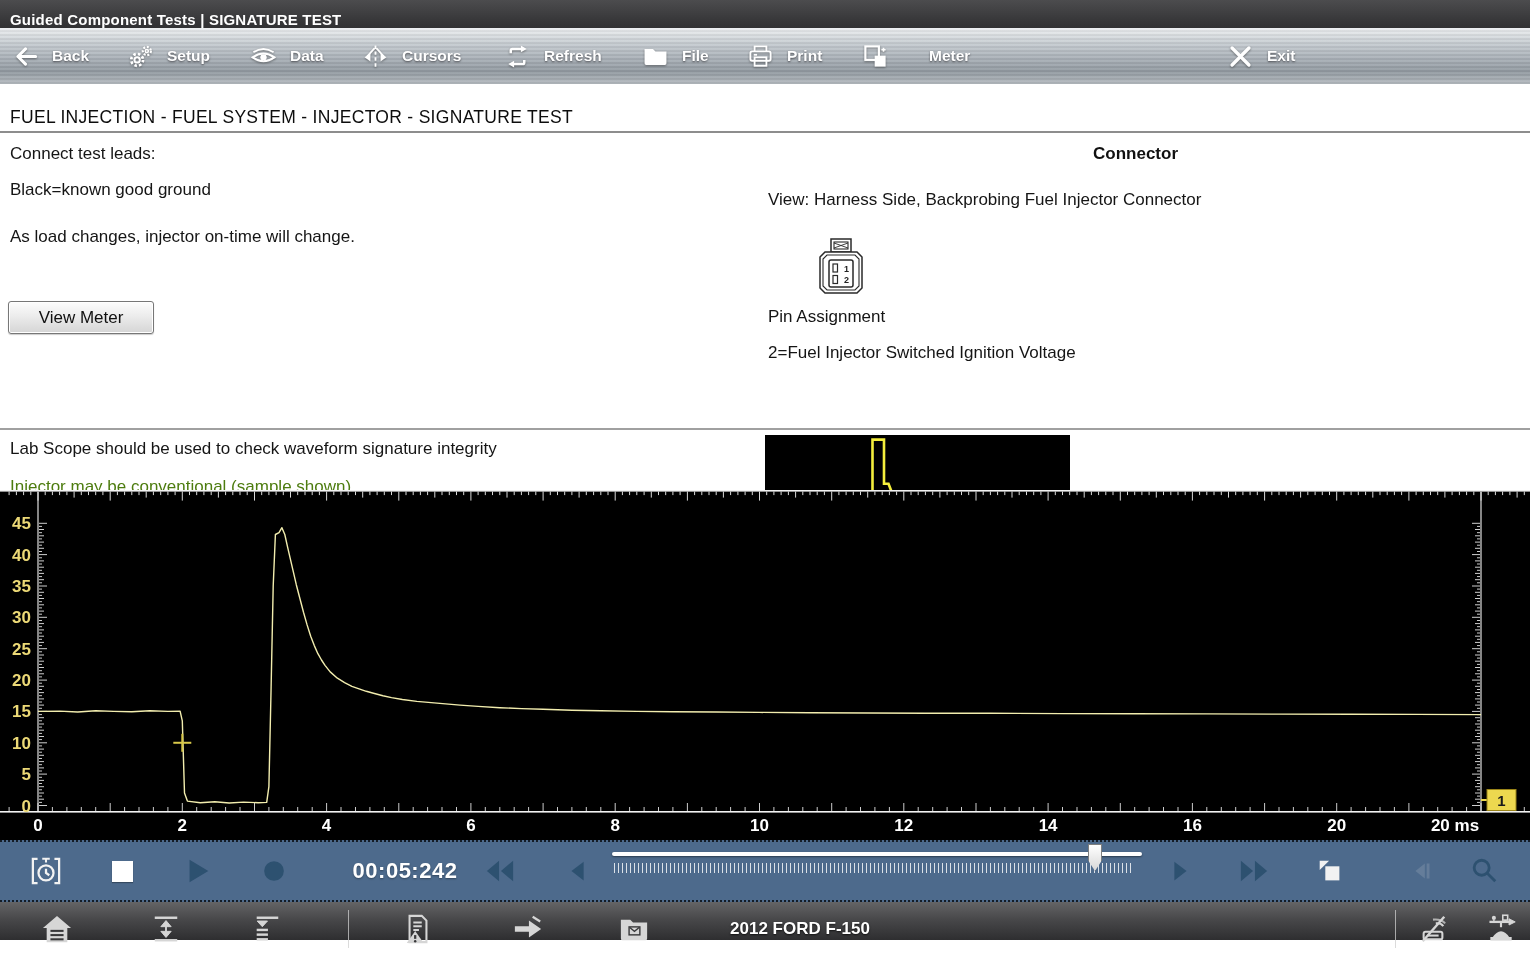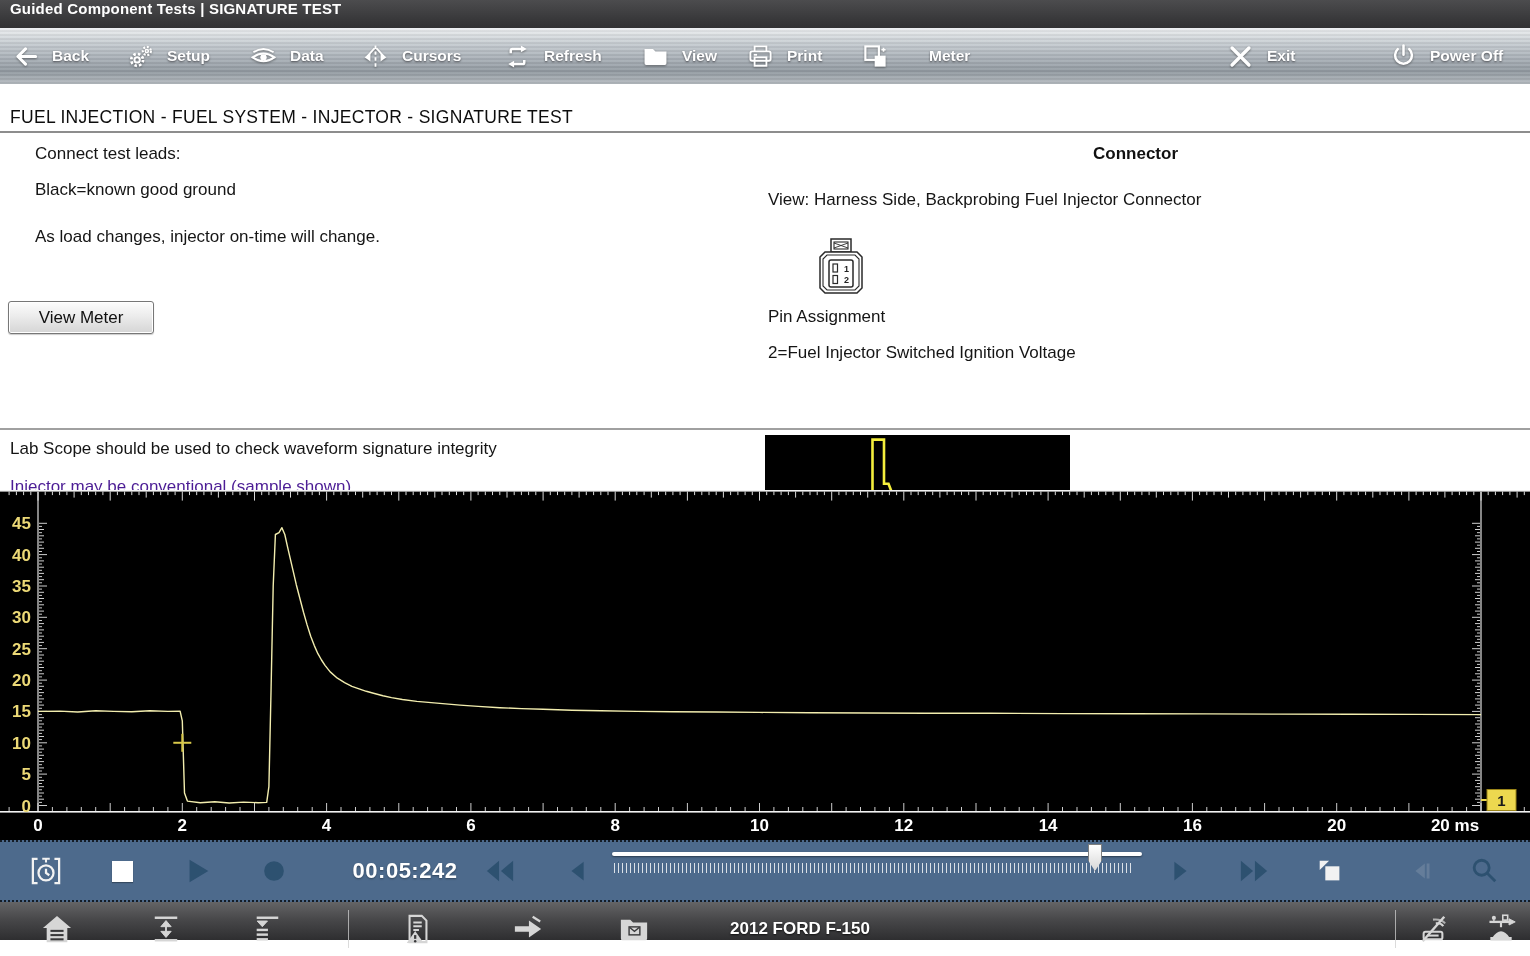--- a/index.html
+++ b/index.html
@@ -1,48 +1,48 @@
 <!DOCTYPE html>
 <html><head>
 <meta charset="utf-8">
 <style>
   html,body{margin:0;padding:0;background:#222;}
   .app{position:relative;width:1530px;height:956px;overflow:hidden;background:#fff;
        font-family:"Liberation Sans",sans-serif;-webkit-font-smoothing:antialiased;}
   svg{display:block}
   
   .titlebar{position:absolute;top:0;left:0;width:100%;height:28px;box-sizing:border-box;
-    background:linear-gradient(180deg,#4c4c4e,#38383a 70%,#313133);color:#fff;display:flex;align-items:flex-start;
+    background:linear-gradient(180deg,#4c4c4e,#38383a 70%,#313133);color:#fff;display:flex;align-items:flex-end;
     padding-left:10px;font-size:15px;font-weight:bold;letter-spacing:.2px;}
   
   .toolbar{position:absolute;top:28px;left:0;width:100%;height:56px;
     background:linear-gradient(180deg,#edeff1 0%,#c6ccd1 28%,#a9b0b7 55%,#929aa1 78%,#b6bcc1 100%);}
   .toolbar::after{content:"";position:absolute;inset:0;pointer-events:none;
     background:repeating-linear-gradient(180deg,rgba(255,255,255,.06) 0 2px,rgba(0,0,0,.05) 2px 4px);}
   .tb-item{position:absolute;top:0;height:56px;display:flex;align-items:center;gap:13px;cursor:pointer;color:#fff;z-index:2;}
   .tb-ic{width:27px;height:27px;filter:drop-shadow(0 1px 1px rgba(0,0,0,.4));}
   .tb-ic svg{width:100%;height:100%;}
   .tb-label{font-size:15.5px;font-weight:bold;text-shadow:0 1px 2px rgba(50,50,55,.8);}
   .breadcrumb{position:absolute;left:10px;top:107px;font-size:17.5px;color:#0d0d0d;letter-spacing:.3px;}
   .hr{position:absolute;left:0;width:100%;height:2px;background:#8d8d8d;}
   .hr1{top:131px;} .hr2{top:428px;background:#a0a0a0;}
   .instructions{position:absolute;left:10px;top:144px;}
-  .ins-line{height:36px;font-size:17px;color:#151515;margin-left:25px;}
+  .ins-line{height:36px;font-size:17px;color:#151515;}
   .ins-gap{margin-top:11px;}
   .view-meter{position:absolute;left:8px;top:301px;width:146px;height:33px;cursor:pointer;
     font:17px "Liberation Sans",sans-serif;color:#111;border:1px solid #777;border-radius:3px;
     background:linear-gradient(180deg,#fdfdfd,#ececec 45%,#d5d5d5);box-shadow:inset 0 0 0 1px #fff,0 1px 1px rgba(0,0,0,.2);}
   .conn-head{position:absolute;left:1093px;top:144px;font-size:17px;font-weight:bold;color:#111;}
   .conn-view{position:absolute;left:768px;top:190px;font-size:17px;color:#151515;}
   .connector-icon{position:absolute;left:818px;top:238px;width:46px;height:56px;}
   .pin-head{position:absolute;left:768px;top:307px;font-size:17px;color:#151515;}
   .pins{position:absolute;left:768px;top:343px;}
   .pin-line{height:36px;font-size:17px;color:#151515;}
   .scope-note{position:absolute;left:10px;top:439px;font-size:17px;color:#151515;}
-  .sample-note{position:absolute;left:10px;top:477px;font-size:17px;color:#4c1d95;}
+  .sample-note{position:absolute;left:10px;top:477px;font-size:17px;color:#4d7c0f;}
   .preview{position:absolute;left:765px;top:435px;width:305px;height:58px;}
   
   .scope{position:absolute;left:0;top:490px;width:1530px;height:350px;background:#000;z-index:5;}
   #scope-svg{position:absolute;left:0;top:0;width:1530px;height:323px;cursor:crosshair;}
   .xaxis{position:absolute;left:0;top:323px;width:100%;height:27px;background:#000;}
   .xl{position:absolute;top:3px;transform:translateX(-50%);color:#fff;font-weight:bold;font-size:17px;white-space:pre;}
   
   .transport{position:absolute;left:0;top:840px;width:100%;height:62px;box-sizing:border-box;background:#4d6a8c;
     border-top:2px dotted #141c26;border-bottom:2px dotted #141c26;z-index:6;}
   .tp-btn{position:absolute;top:0;width:44px;height:58px;display:flex;align-items:center;justify-content:center;cursor:pointer;}
@@ -129,21 +129,21 @@
           </svg>
         </span>
         <span class="tb-label">Refresh</span>
       </div>
       <div class="tb-item" style="left: 642px;">
         <span class="tb-ic">
           <svg viewBox="0 0 32 32">
             <path d="M3 7 h10 l3 3 h13 v14 a2 2 0 0 1-2 2 H5 a2 2 0 0 1-2-2 Z" fill="currentColor"></path>
           </svg>
         </span>
-        <span class="tb-label">View</span>
+        <span class="tb-label">File</span>
       </div>
       <div class="tb-item" style="left: 747px;">
         <span class="tb-ic">
           <svg viewBox="0 0 32 32" fill="none" stroke="currentColor" stroke-width="2.2">
             <path d="M9 10 V4 h14 v6"></path>
             <rect x="4" y="10" width="24" height="11" rx="2"></rect>
             <rect x="9" y="17" width="14" height="10"></rect>
             <path d="M8 14 h4"></path>
           </svg>
         </span>
@@ -159,29 +159,20 @@
         </span>
         <span class="tb-label">Meter</span>
       </div>
       <div class="tb-item" style="left: 1227px;">
         <span class="tb-ic">
           <svg viewBox="0 0 32 32">
             <path d="M6 6 L26 26 M26 6 L6 26" stroke="currentColor" stroke-width="4" stroke-linecap="round" fill="none"></path>
           </svg>
         </span>
         <span class="tb-label">Exit</span>
-      </div>
-      <div class="tb-item" style="left: 1390px;">
-        <span class="tb-ic">
-          <svg viewBox="0 0 32 32" fill="none" stroke="currentColor" stroke-width="3" stroke-linecap="round">
-            <path d="M16 3 v11"></path>
-            <path d="M22.8 7.2 a10 10 0 1 1-13.6 0"></path>
-          </svg>
-        </span>
-        <span class="tb-label">Power Off</span>
       </div>
     </div>
 
   <div>
     <div class="breadcrumb">FUEL INJECTION - FUEL SYSTEM - INJECTOR - SIGNATURE TEST</div>
     <div class="hr hr1"></div>
 
     <div class="instructions" id="instructions">
         <div class="ins-line">Connect test leads:</div>
         <div class="ins-line">Black=known good ground</div>

